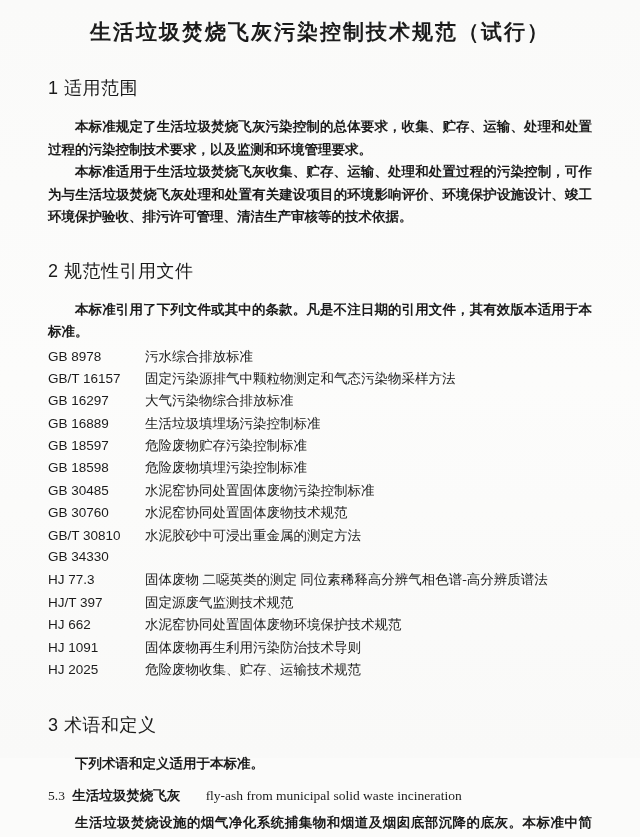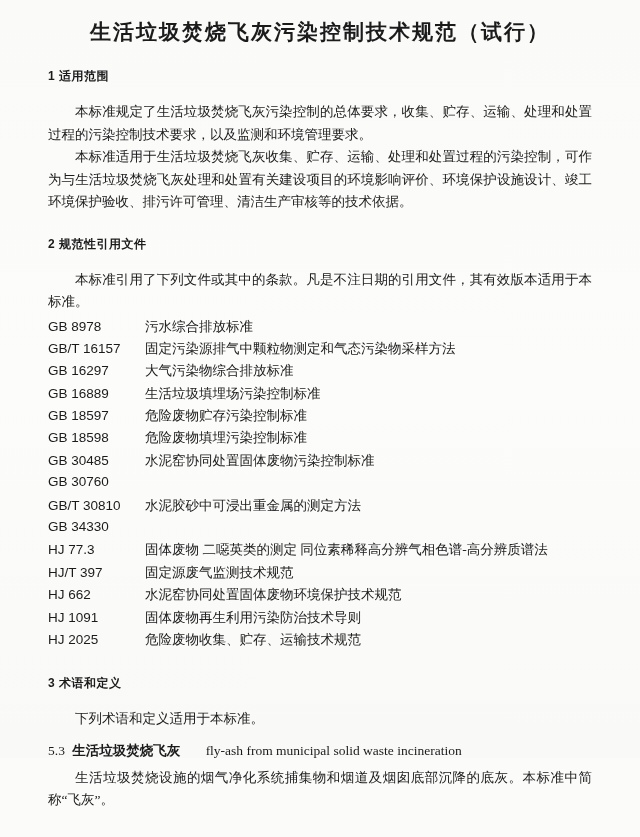--- a/index.html
+++ b/index.html
@@ -20,32 +20,33 @@
   }
   .doc-title {
     text-align: center;
     font-size: 21px;
     font-weight: bold;
     letter-spacing: 2px;
     margin: 4px 0 20px 0;
     font-family: "Liberation Serif", "DejaVu Serif", serif;
   }
   .section-heading {
-    font-size: 12px;
-    font-weight: bold;
-    margin: 22px 0 16px 0;
+    font-size: 18px;
+    font-weight: normal;
+    margin: 30px 0 16px 0;
     font-family: "Liberation Sans", "DejaVu Sans", sans-serif;
     letter-spacing: 0.5px;
   }
   .para {
     font-size: 13.5px;
     line-height: 22.5px;
     text-indent: 2em;
     text-align: justify;
     margin: 0;
+    font-weight: bold;
   }
   .ref-list { margin: 4px 0 0 0; }
   .ref-row {
     display: flex;
     align-items: baseline;
     height: 22.4px;
     font-size: 13.5px;
   }
   .ref-code {
     width: 97px;
@@ -106,20 +107,21 @@
     <div class="ref-row">
       <span class="ref-code">GB 18598</span>
       <span class="ref-name">危险废物填埋污染控制标准</span>
     </div>
     <div class="ref-row">
       <span class="ref-code">GB 30485</span>
       <span class="ref-name">水泥窑协同处置固体废物污染控制标准</span>
     </div>
     <div class="ref-row">
       <span class="ref-code">GB 30760</span>
+      <span class="ref-name">水泥窑协同处置固体废物技术规范</span>
     </div>
     <div class="ref-row">
       <span class="ref-code">GB/T 30810</span>
       <span class="ref-name">水泥胶砂中可浸出重金属的测定方法</span>
     </div>
     <div class="ref-row">
       <span class="ref-code">GB 34330</span>
     </div>
     <div class="ref-row">
       <span class="ref-code">HJ 77.3</span>

